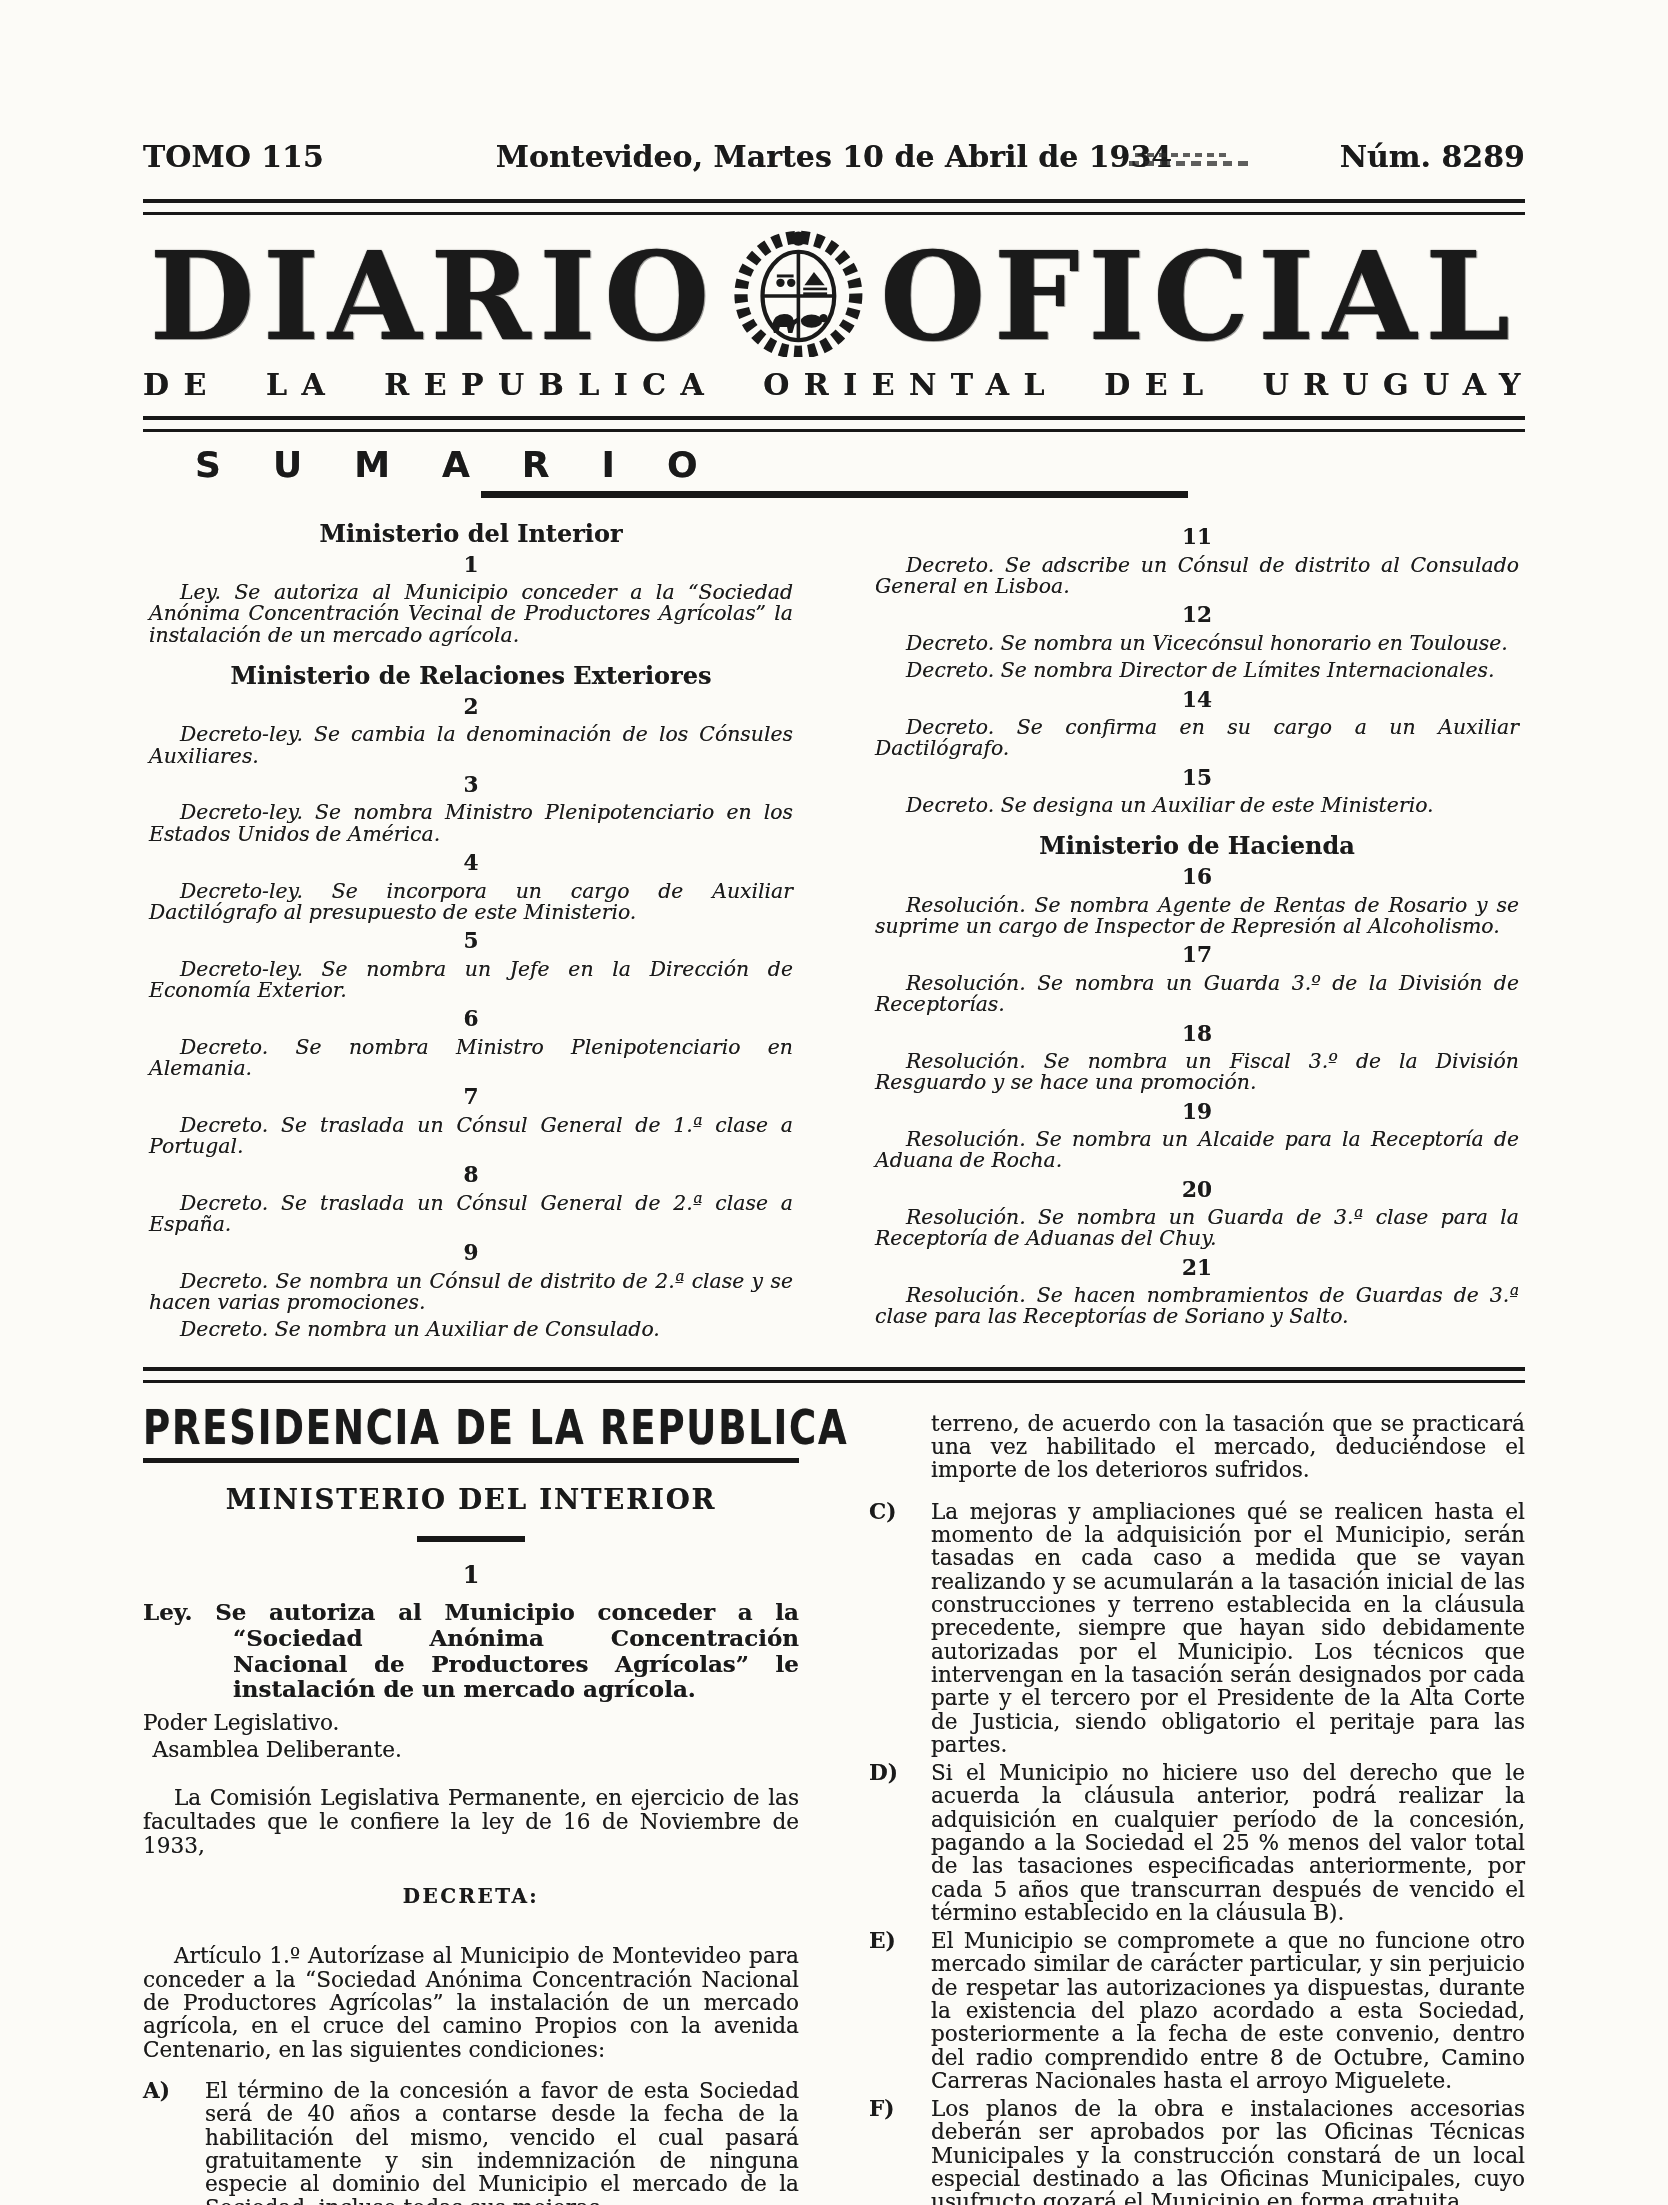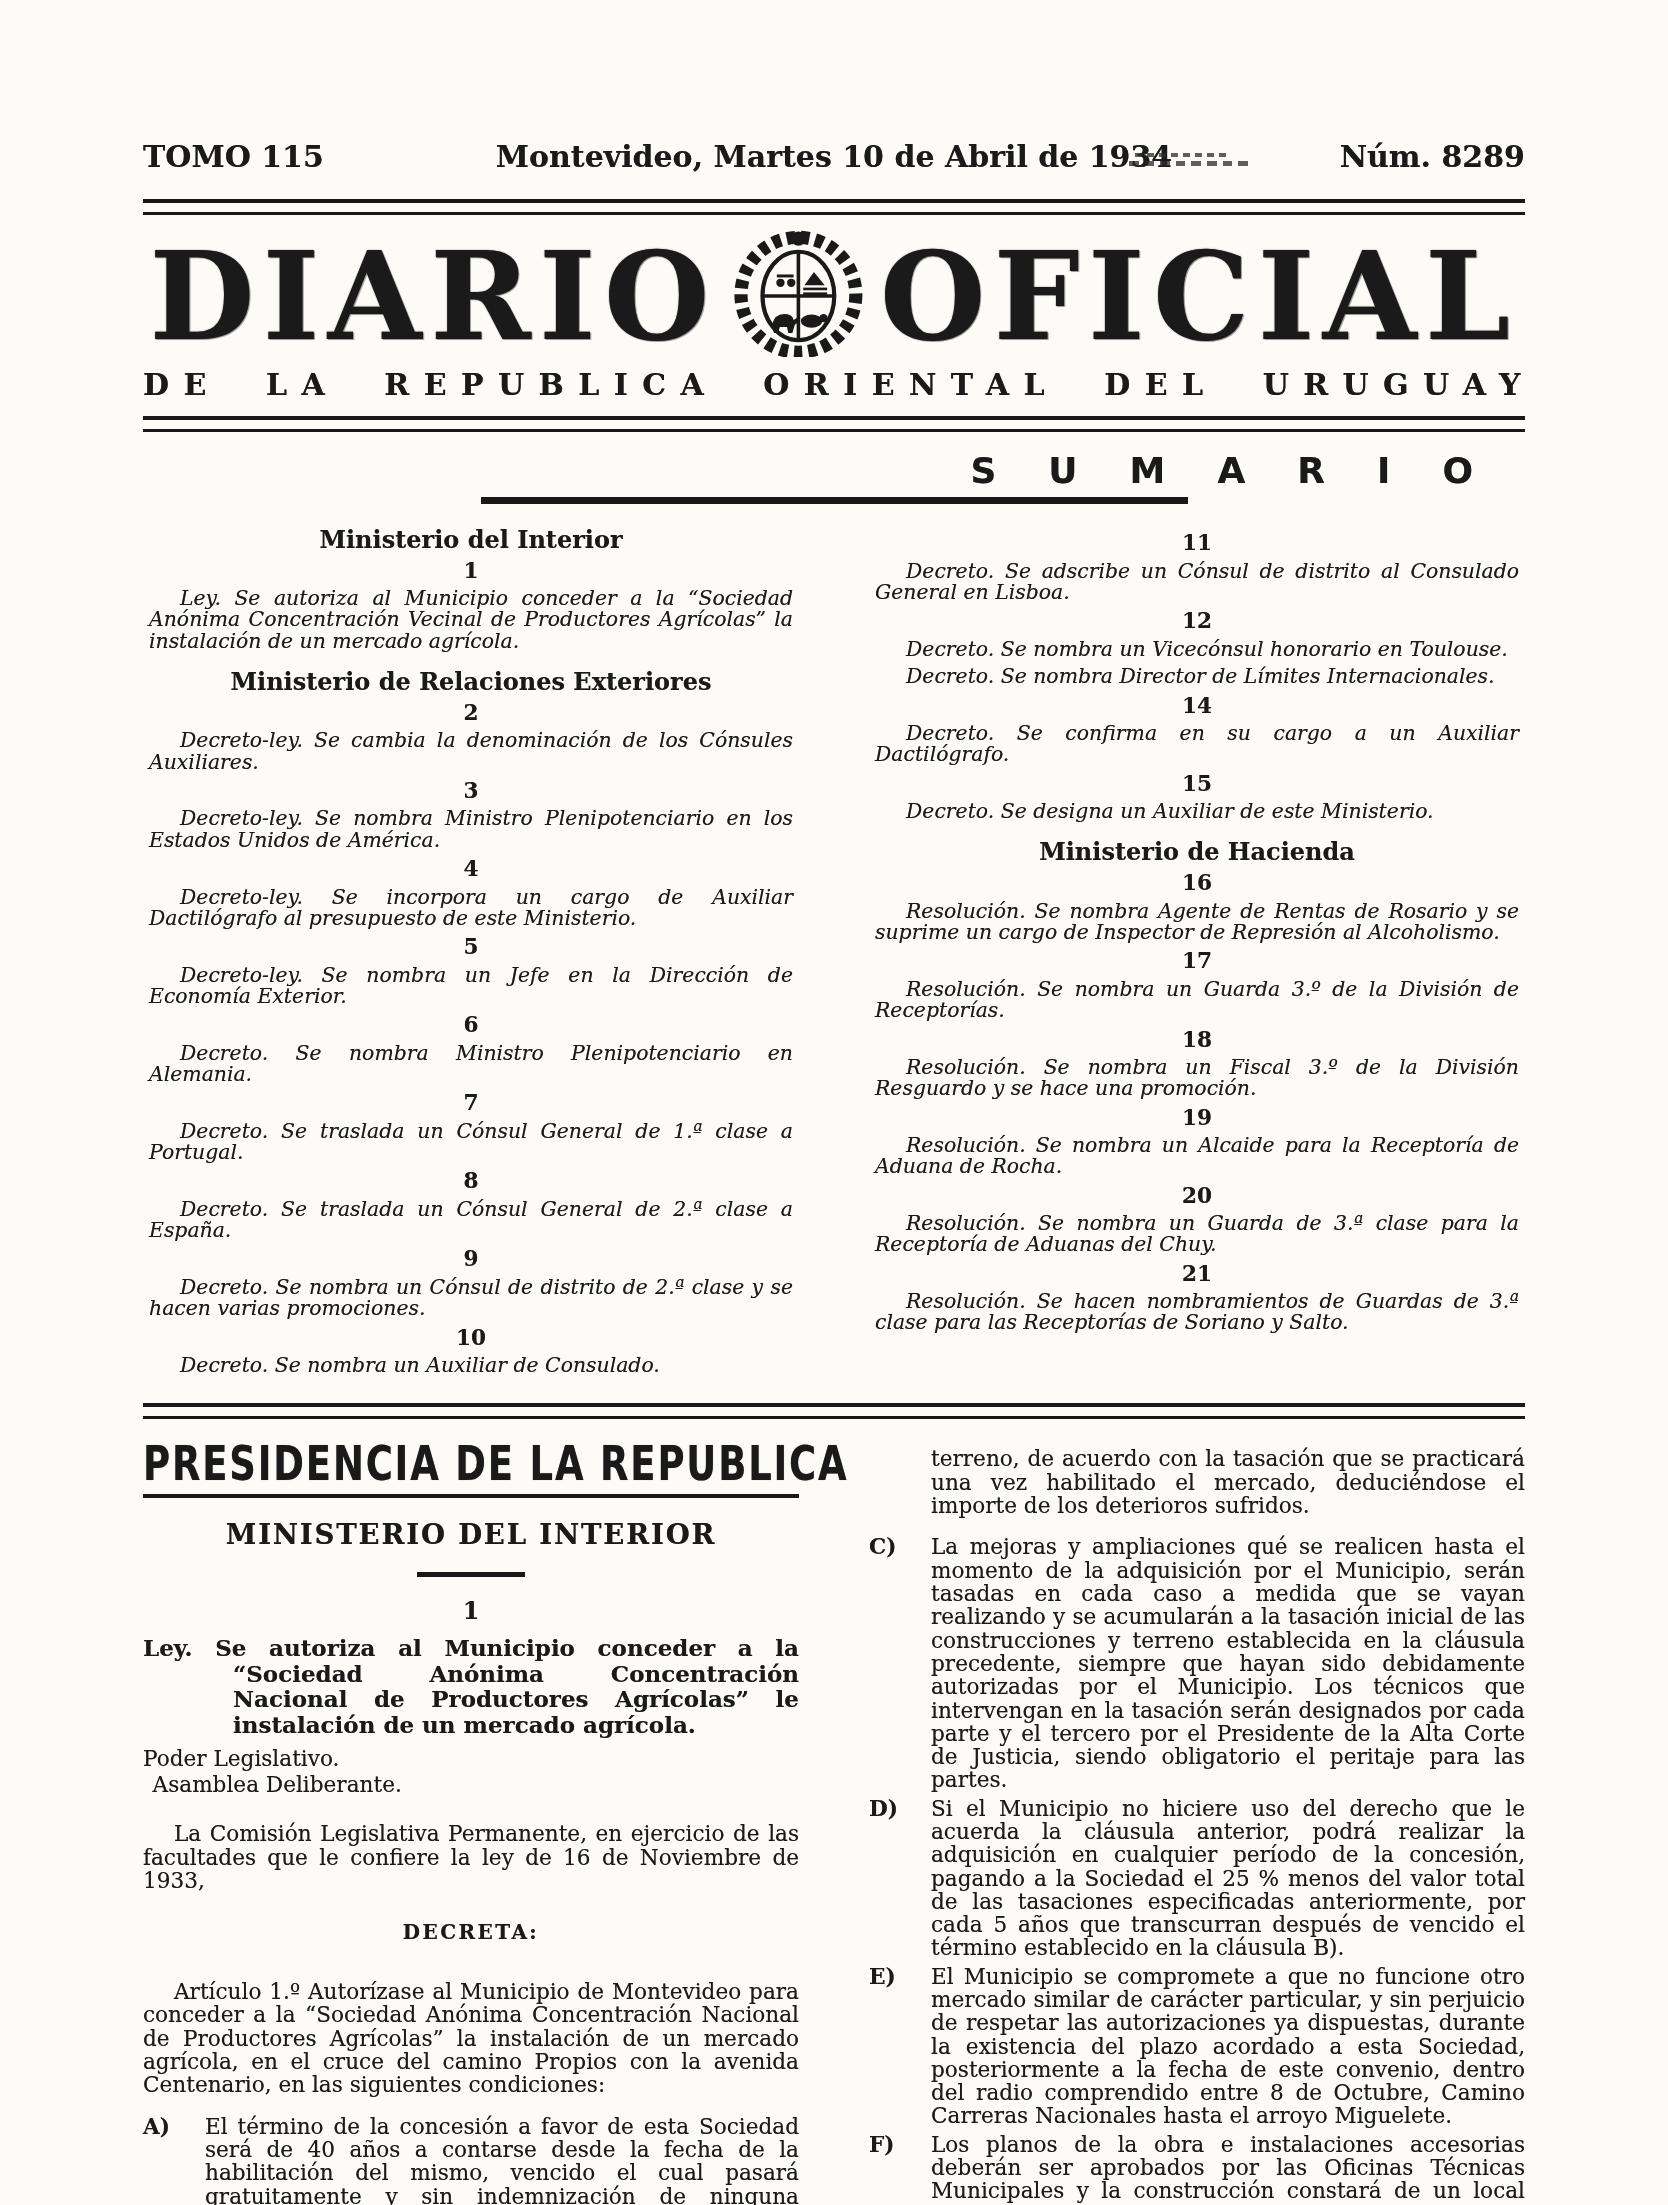--- a/index.html
+++ b/index.html
@@ -31,21 +31,21 @@
   .r2{margin-top:14.4px;}
   .r3{margin-top:20.4px;}
   
   .masthead{margin-top:20.4px;display:flex;align-items:center;justify-content:center;gap:6px;}
   .mast-word{font-size:121px;font-weight:bold;letter-spacing:8.4px;line-height:.95;
     text-shadow:1.2px 1.2px 0 rgba(25,25,25,.35),0 0 1.2px rgba(20,20,20,.8);}
   .emblem{flex:none;margin-top:-6px;}
   .subtitle{margin-top:7.2px;text-align:right;font-size:30px;font-weight:bold;
     letter-spacing:14.4px;word-spacing:20.4px;white-space:nowrap;}
   
-  .sumario-head{margin-top:18px;text-align:right;}
+  .sumario-head{margin-top:12px;text-align:left;}
   .sumario-title{font-size:36px;font-weight:bold;letter-spacing:52px;text-indent:52px;
     font-family:"DejaVu Sans","Liberation Sans",sans-serif;}
   .sumario-underline{width:707px;height:6.6px;background:#181818;margin:6px auto 0;}
   .cols{display:flex;gap:70px;}
   .col{flex:1;min-width:0;}
   .sumario-cols{margin-top:21.6px;font-size:20.4px;line-height:1.04;}
   .sum-heading{text-align:center;font-weight:bold;font-size:24px;margin:18px 0 6px;}
   .sum-heading:first-child{margin-top:2.4px;}
   .sum-num{text-align:center;font-weight:bold;font-size:21.6px;margin:7.2px 0 1.2px;}
   .sum-text{margin:6px;text-align:justify;text-indent:31px;font-style:italic;}
@@ -136,21 +136,20 @@
         <div class="sum-num">5</div>
         <p class="sum-text">Decreto-ley. Se nombra un Jefe en la Dirección de Economía Exterior.</p>
         <div class="sum-num">6</div>
         <p class="sum-text">Decreto. Se nombra Ministro Plenipotenciario en Alemania.</p>
         <div class="sum-num">7</div>
         <p class="sum-text">Decreto. Se traslada un Cónsul General de 1.ª clase a Portugal.</p>
         <div class="sum-num">8</div>
         <p class="sum-text">Decreto. Se traslada un Cónsul General de 2.ª clase a España.</p>
         <div class="sum-num">9</div>
         <p class="sum-text">Decreto. Se nombra un Cónsul de distrito de 2.ª clase y se hacen varias promociones.</p>
-        <div class="sum-num">10</div>
         <p class="sum-text">Decreto. Se nombra un Auxiliar de Consulado.</p>
       </div>
     <div class="col">
         <div class="sum-num">11</div>
         <p class="sum-text">Decreto. Se adscribe un Cónsul de distrito al Consulado General en Lisboa.</p>
         <div class="sum-num">12</div>
         <p class="sum-text">Decreto. Se nombra un Vicecónsul honorario en Toulouse.</p>
         <p class="sum-text">Decreto. Se nombra Director de Límites Internacionales.</p>
         <div class="sum-num">14</div>
         <p class="sum-text">Decreto. Se confirma en su cargo a un Auxiliar Dactilógrafo.</p>

